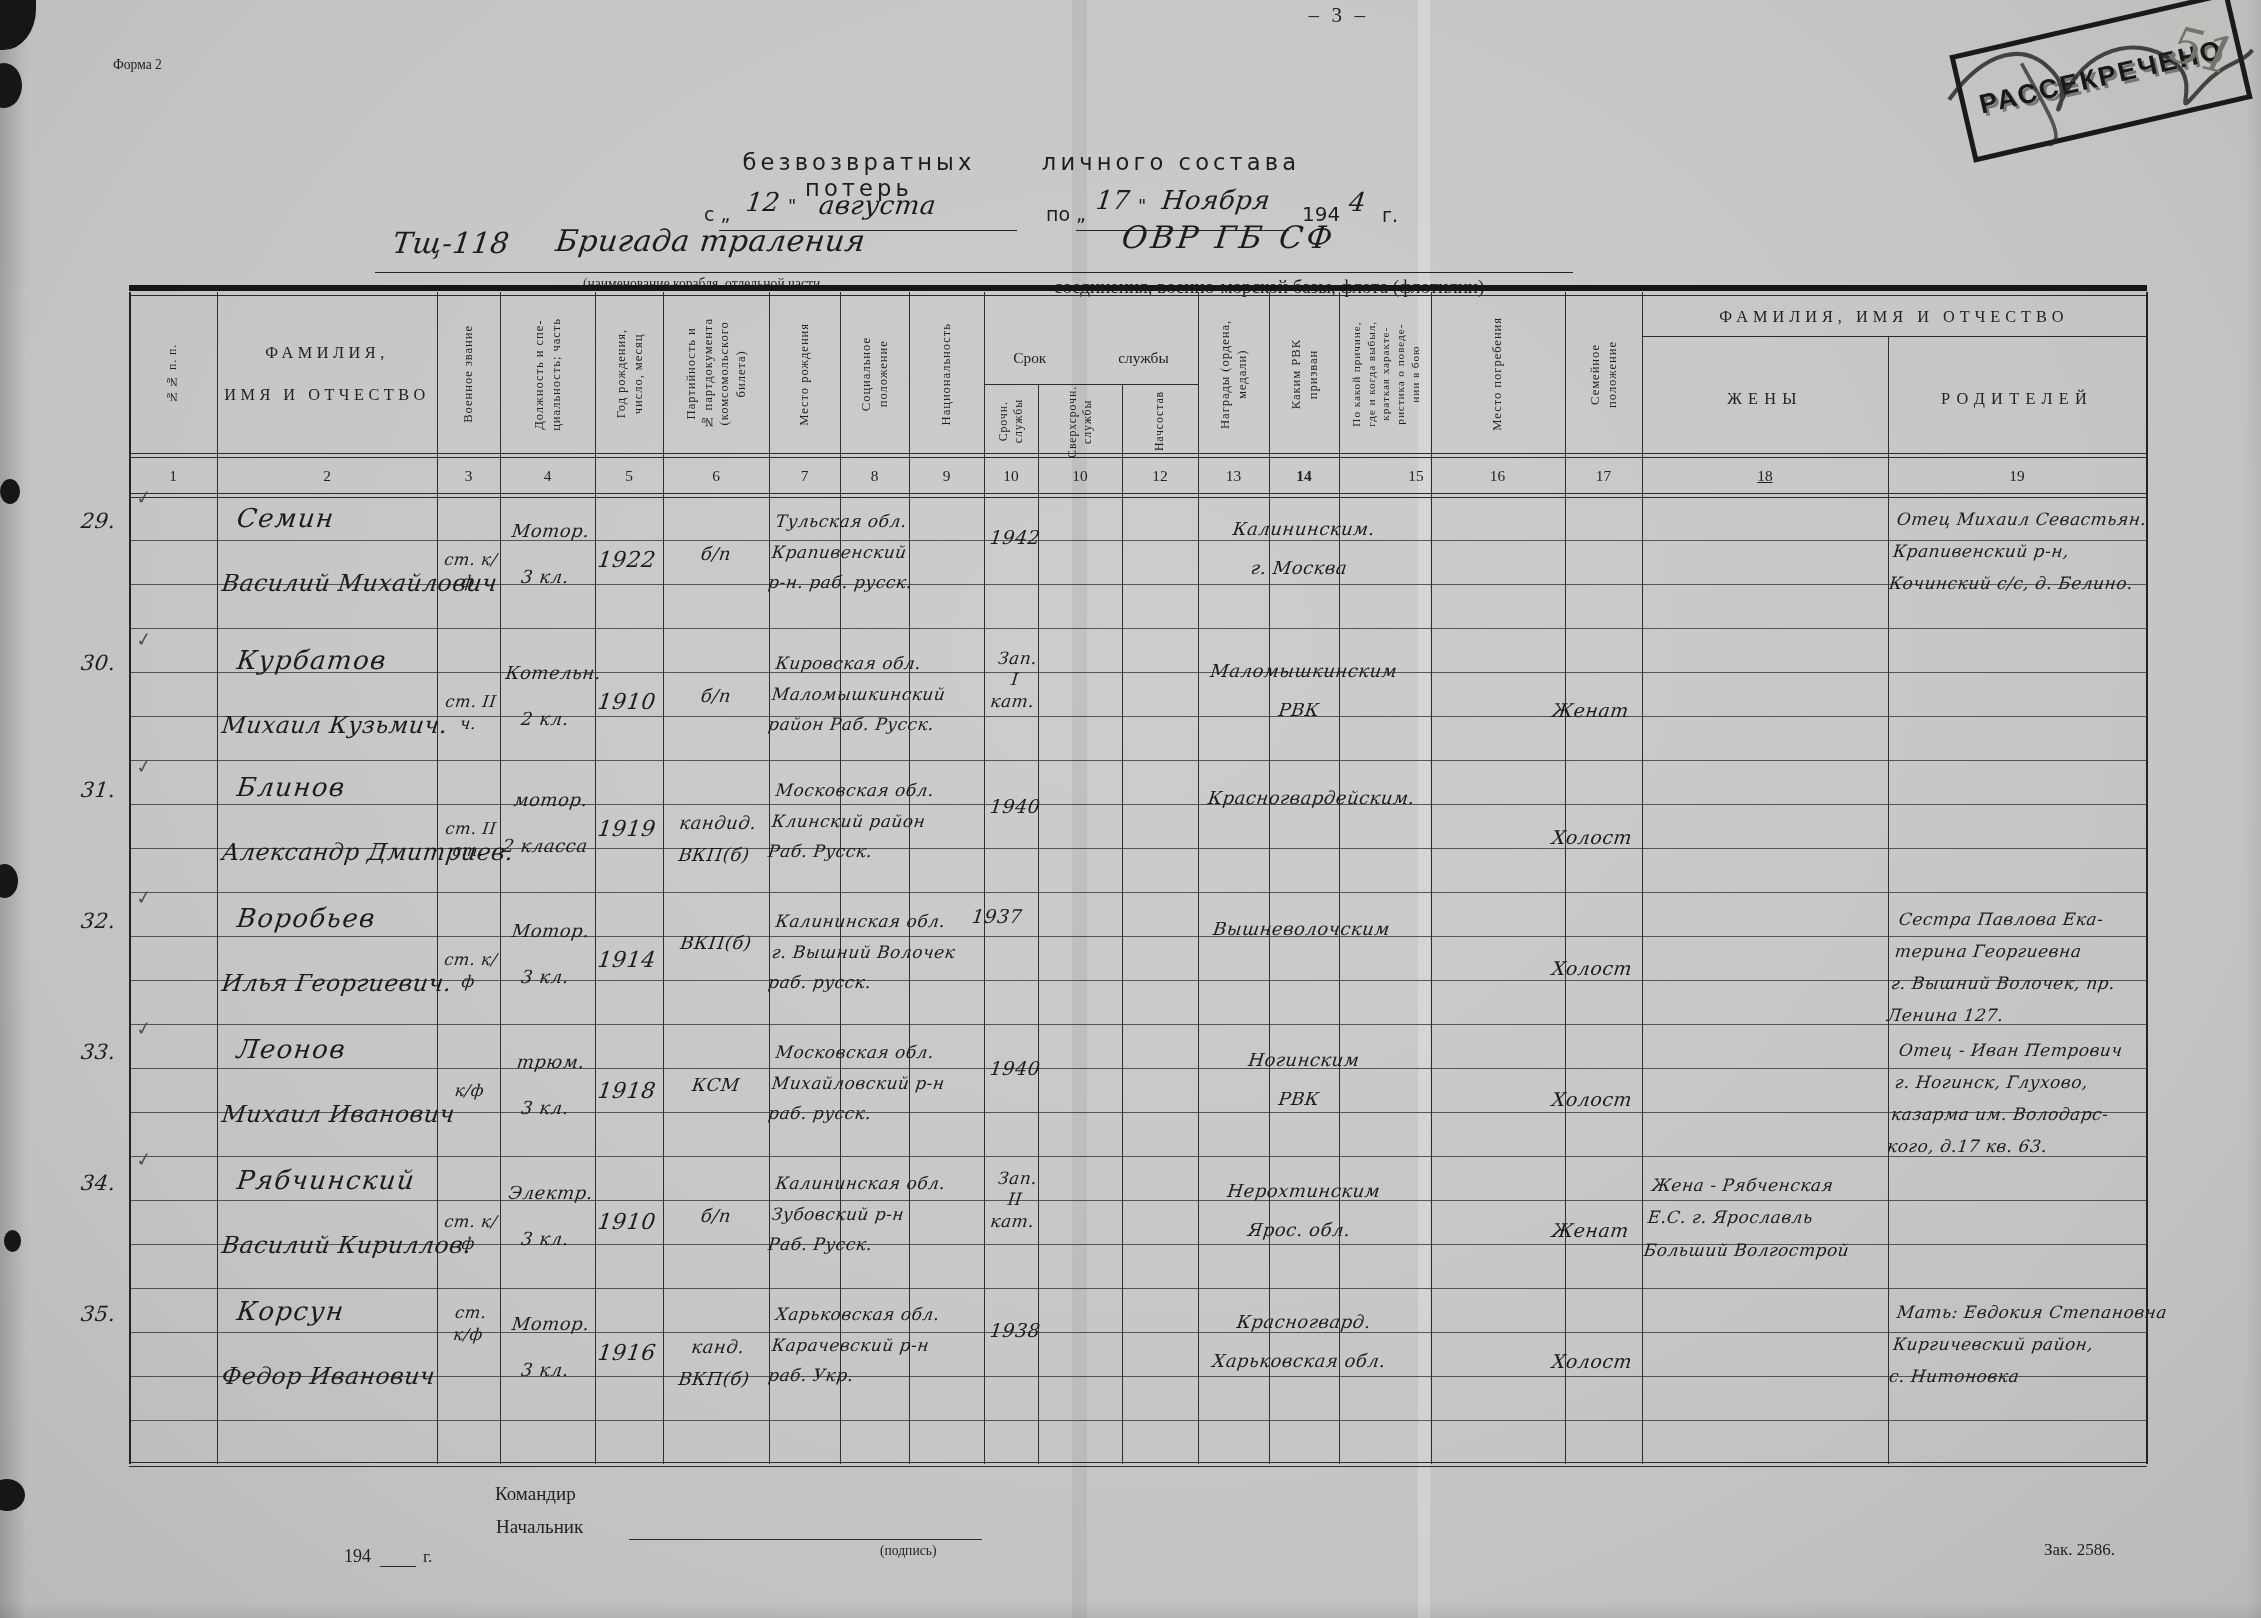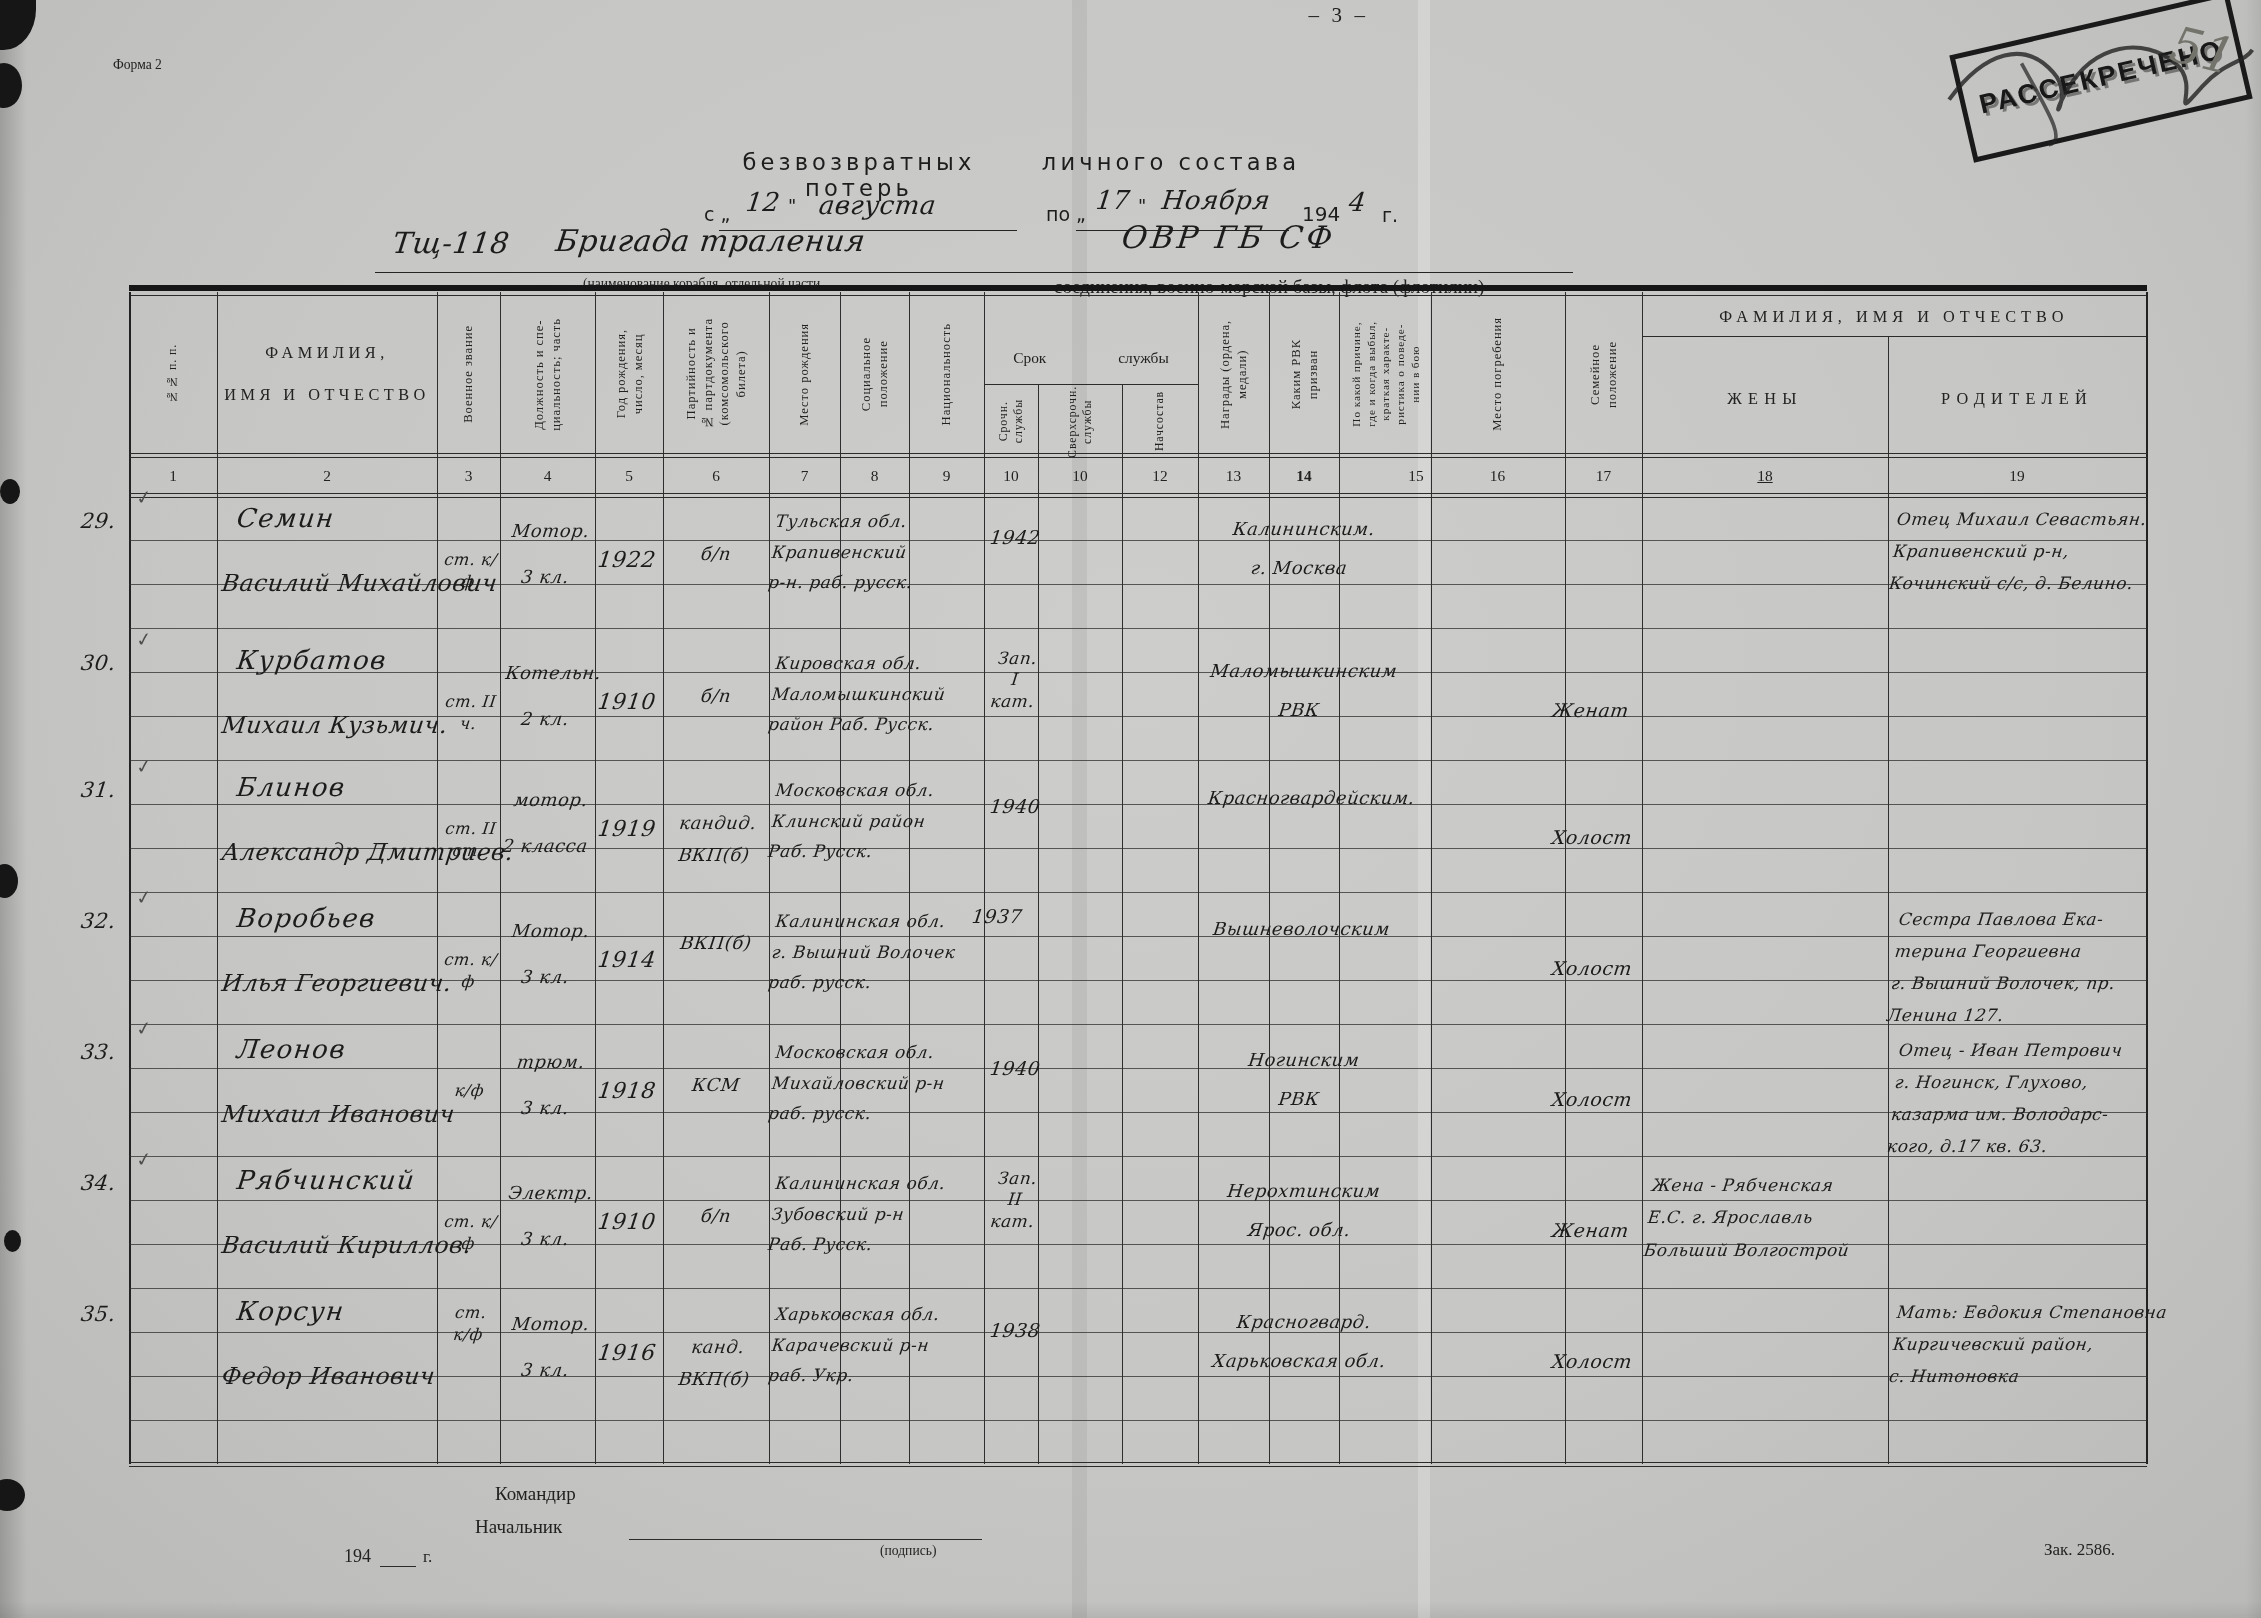--- a/index.html
+++ b/index.html
@@ -411,21 +411,21 @@
     <span class="hw f-rvk">Красногвард.
 Харьковская обл.</span>
     <span class="hw f-family">Холост</span>
     <span class="hw f-wife"></span>
     <span class="hw f-parents">Мать: Евдокия Степановна
 Киргичевский район,
 с. Нитоновка</span>
   </div>
 
   <div class="abs print-serif" style="left:495px;top:1483px;font-size:19px;">Командир</div>
-  <div class="abs print-serif" style="left:475px;top:1516px;font-size:19px;">Начальник</div>
+  <div class="abs print-serif" style="left:496px;top:1516px;font-size:19px;">Начальник</div>
   <div class="hline" style="left:629px;top:1539px;width:353px;border-top-width:1.4px;"></div>
   <div class="abs print-serif" style="left:880px;top:1543px;font-size:13.6px;">(подпись)</div>
   <div class="abs print-serif" style="left:344px;top:1546px;font-size:18px;">194</div>
   <div class="hline" style="left:380px;top:1566px;width:36px;"></div>
   <div class="abs print-serif" style="left:423px;top:1547px;font-size:17px;">г.</div>
   <div class="abs print-serif" style="left:2044px;top:1540px;font-size:17px;">Зак. 2586.</div>
 
 </div>
 
 

